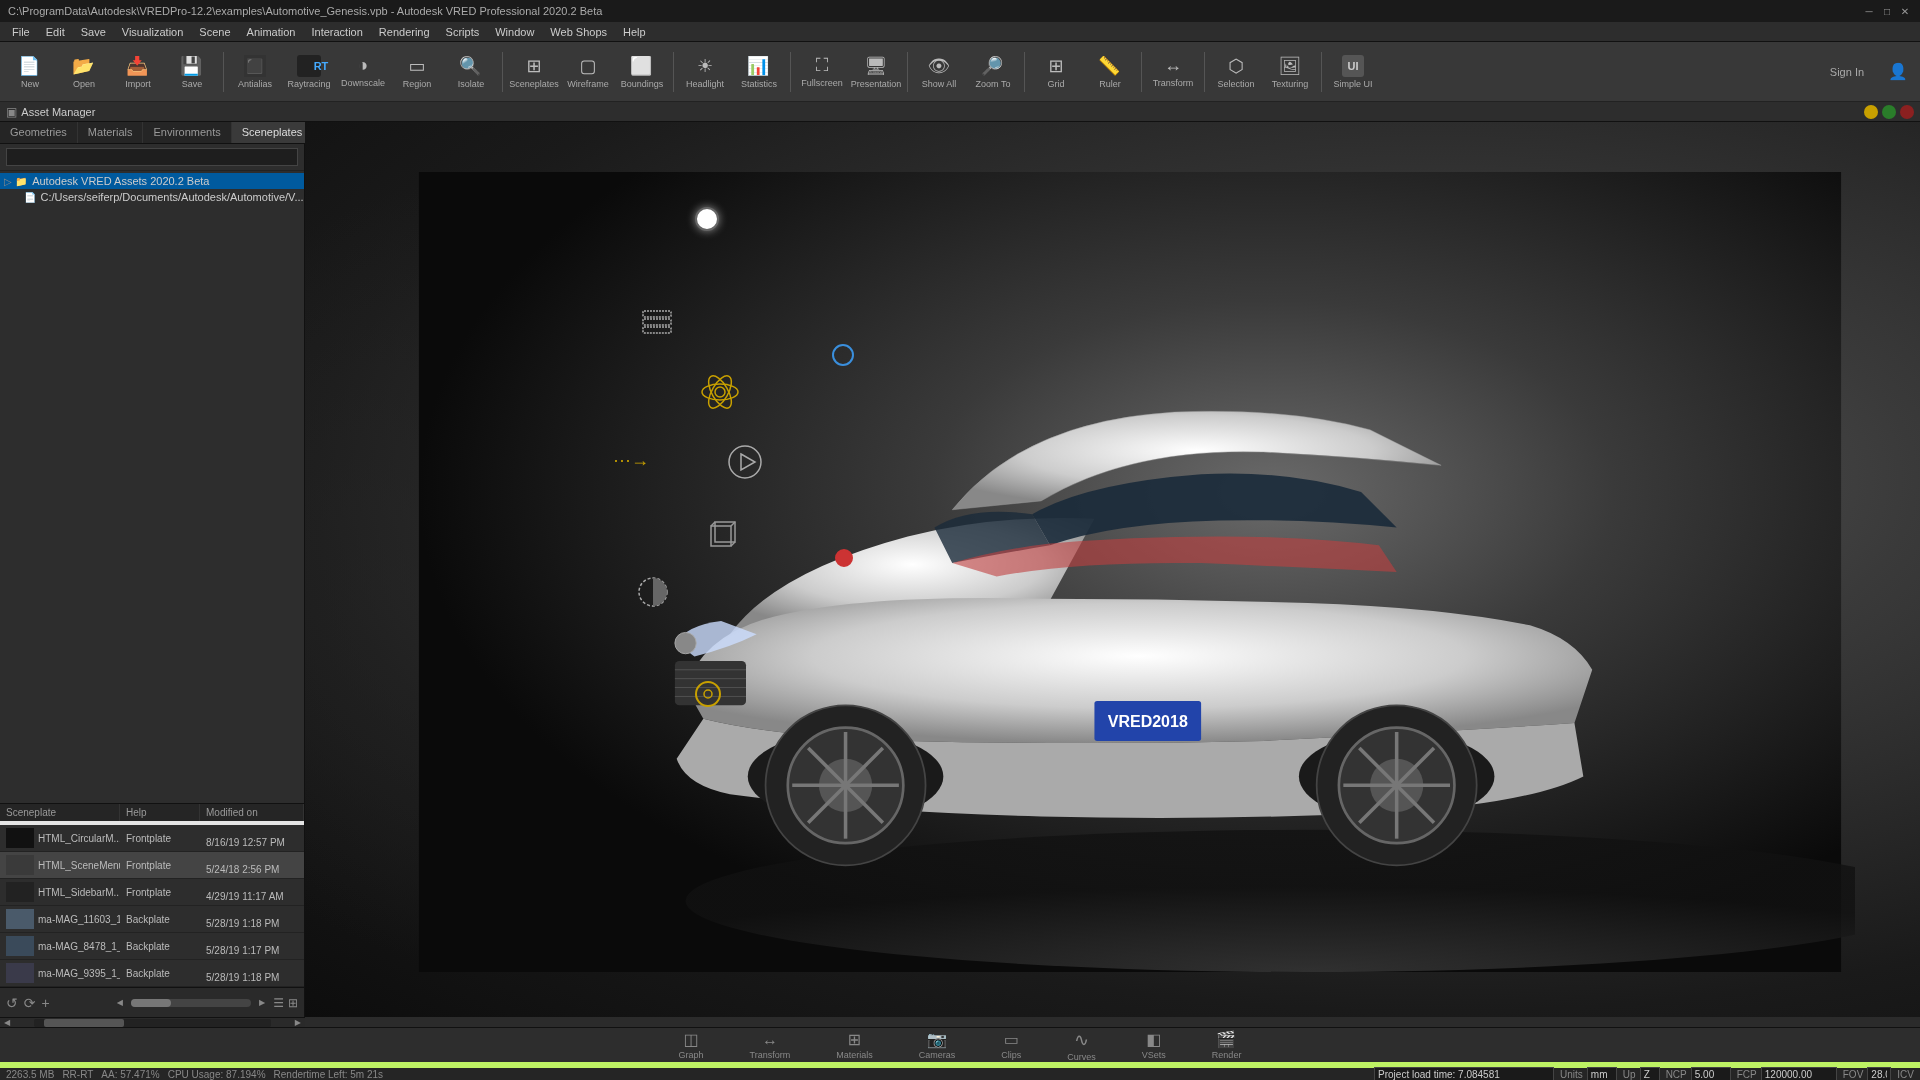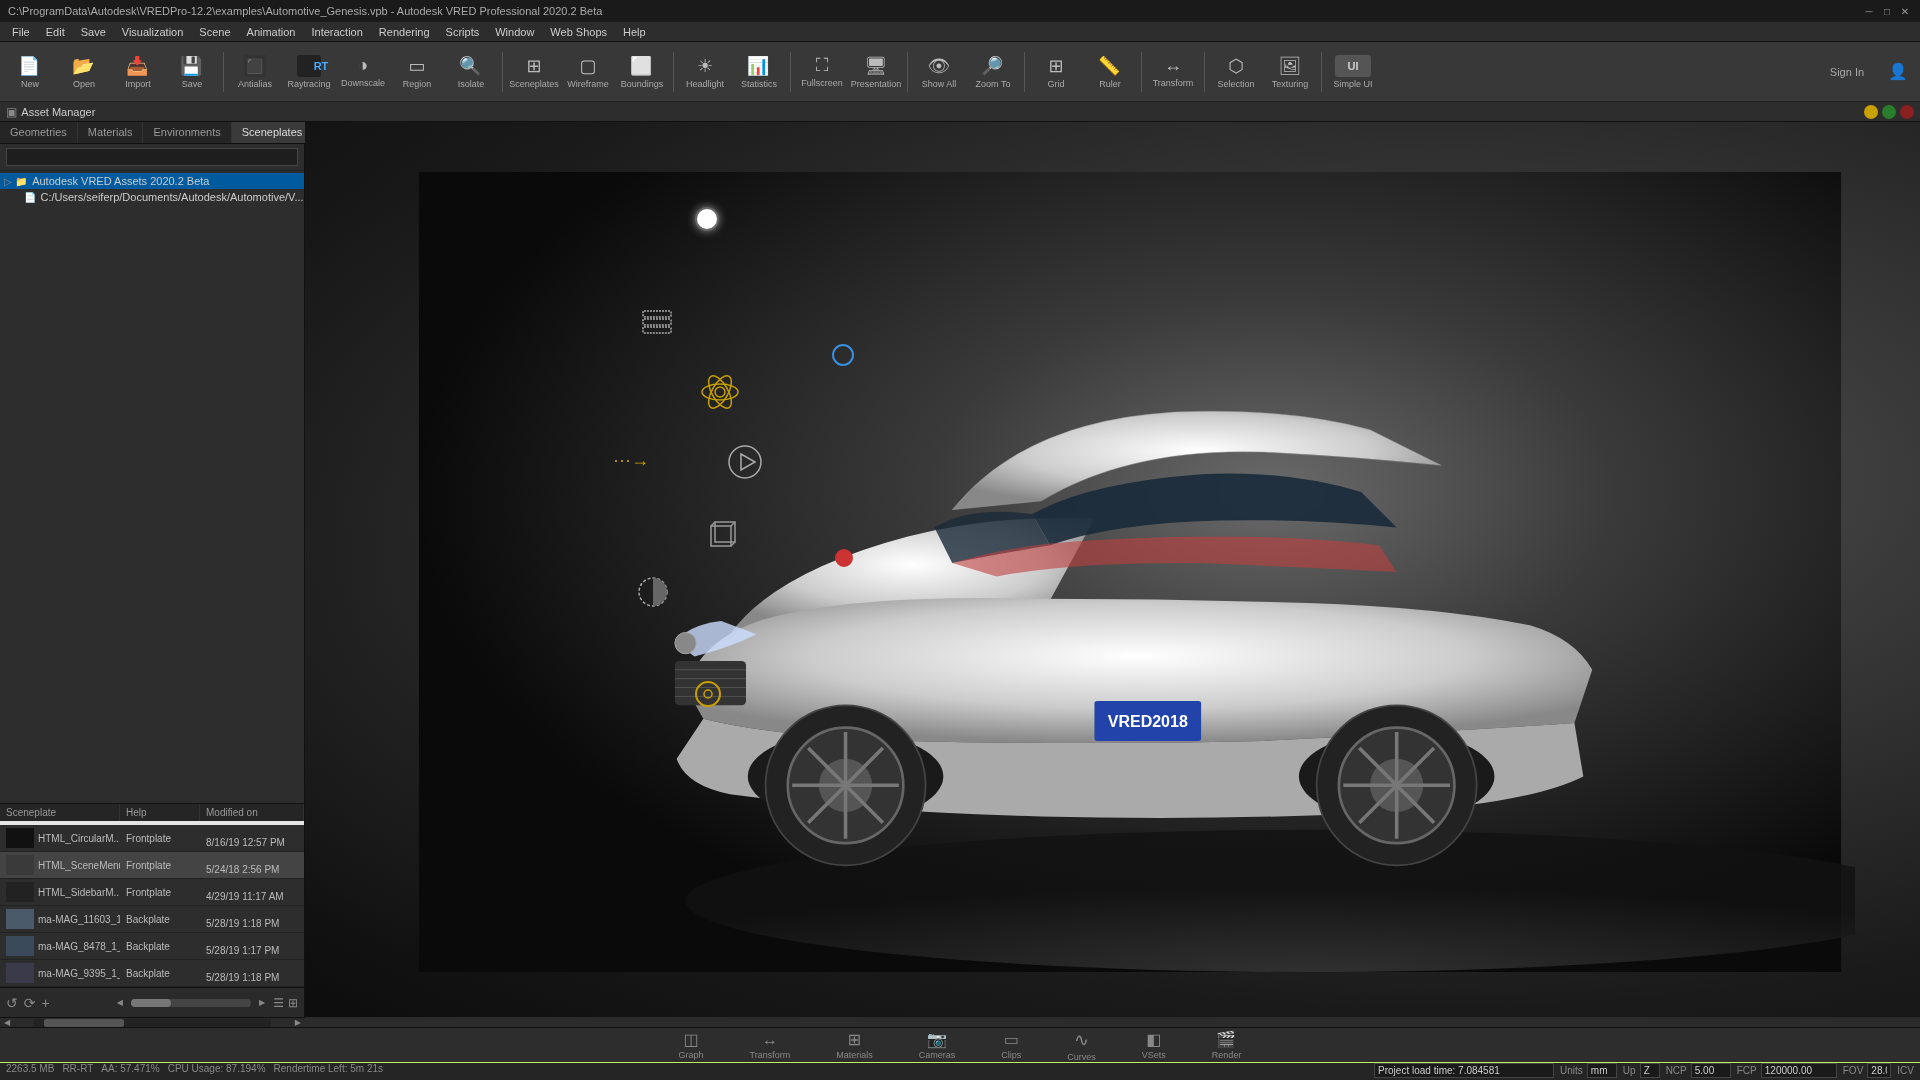--- a/index.html
+++ b/index.html
@@ -260,25 +260,25 @@
       padding: 2px 8px;
     }
     .bottom-tab .bt-icon { font-size: 16px; color: #888; }
     .bottom-tab .bt-label { font-size: 9px; color: #888; }
 
     
     #status-bar {
       height: 18px;
       background: #252525;
       display: flex;
-      align-items: flex-start;
+      align-items: center;
       padding: 0 6px;
       font-size: 10px;
       color: #888;
-      border-top: 1px solid #bef264;
+      border-top: 6px solid #bef264;
       gap: 8px;
     }
     #status-right {
       margin-left: auto;
       display: flex;
       align-items: center;
       gap: 6px;
     }
     .status-field {
       display: flex;
@@ -442,21 +442,21 @@
   <div class="toolbar-btn">
     <span class="icon">⬡</span>
     <span class="label">Selection</span>
   </div>
   <div class="toolbar-btn">
     <span class="icon">🖼</span>
     <span class="label">Texturing</span>
   </div>
   <div class="toolbar-separator"></div>
   <div class="toolbar-btn">
-    <span class="icon" style="font-size:11px; font-weight:bold; color:#ccc; background:#555; width:36px;height:22px;display:flex;align-items:center;justify-content:center; border-radius:3px;">UI</span>
+    <span class="icon" style="font-size:11px; font-weight:bold; color:#ccc; background:#555; width:22px;height:22px;display:flex;align-items:center;justify-content:center; border-radius:3px;">UI</span>
     <span class="label">Simple UI</span>
   </div>
   <div id="sign-in">
     <span id="sign-in-btn">Sign In</span>
     <span id="user-icon">👤</span>
   </div>
 </div>
 
 <div id="asset-manager-bar">
   <span style="font-size:12px; color:#888;">▣</span>

